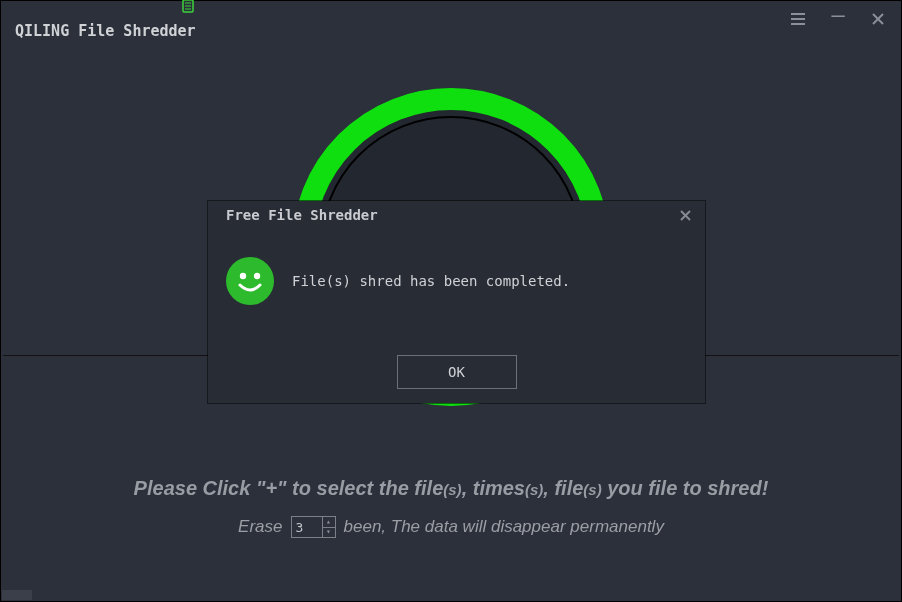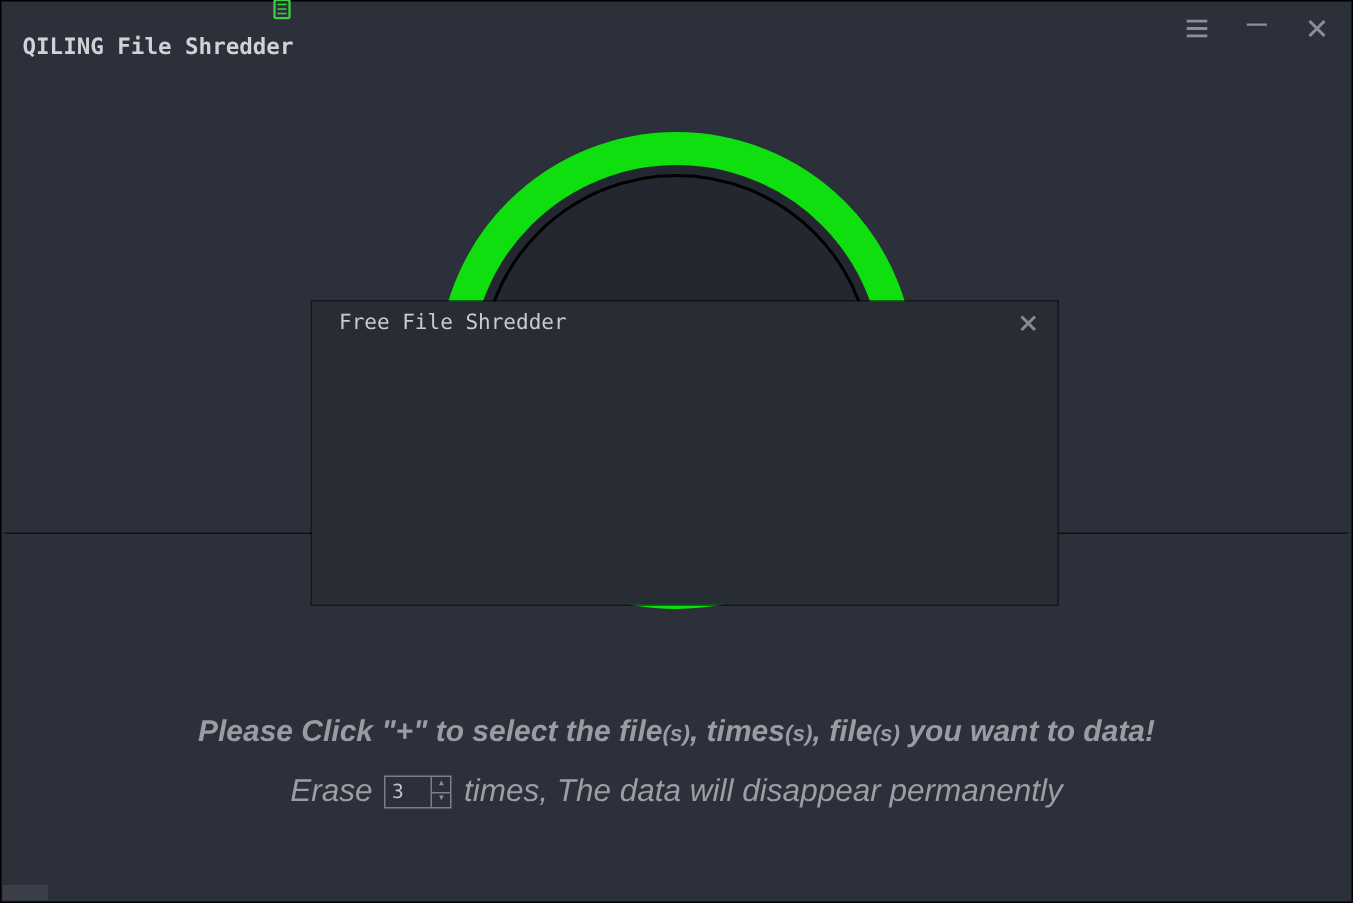--- a/index.html
+++ b/index.html
@@ -111,21 +111,21 @@
     }
     .erase-row {
       margin-top: 16px;
       display: flex;
       align-items: center;
       justify-content: center;
       gap: 8px;
     }
     .erase-text {
       color: #9b9ea4;
-      font-size: 21px;
+      font-size: 17px;
       font-style: italic;
       font-family: Arial, sans-serif;
     }
     .erase-input {
       display: inline-flex;
       align-items: center;
       border: 1px solid #7c7f86;
       background: transparent;
       height: 22px;
     }
@@ -192,21 +192,21 @@
     .dialog-titlebar {
       height: 28px;
       display: flex;
       align-items: center;
       justify-content: space-between;
       padding: 6px 12px;
     }
     .dialog-title {
       color: #c9cbd0;
       font-size: 14px;
-      font-weight: normal;
+      font-weight: bold;
       font-family: "SimSun", monospace;
       margin-left: 6px;
     }
     .dialog-close {
       color: #888b93;
       cursor: pointer;
       width: 16px;
       height: 16px;
       display: flex;
       align-items: center;
@@ -301,45 +301,58 @@
         <svg width="320" height="320" viewBox="0 0 320 320">
           <circle cx="160" cy="160" r="148" fill="#23272f"></circle>
           <circle cx="160" cy="160" r="148" fill="none" stroke="#0fdf0f" stroke-width="22"></circle>
           <circle cx="160" cy="160" r="130" fill="none" stroke="#000" stroke-width="2"></circle>
         </svg>
       </div>
     </div>
 
     <div class="bottom-text">
       <div class="instruction">
-        <span>Please Click "+" to select the file</span><span class="small-s">(s)</span><span>, times</span><span class="small-s">(s)</span><span>, file</span><span class="small-s">(s)</span><span> you want to data!</span>
+        <span>Please Click "+" to select the file</span><span class="small-s">(s)</span><span>, times</span><span class="small-s">(s)</span><span>, file</span><span class="small-s">(s)</span><span> you file to shred!</span>
       </div>
       <div class="erase-row">
         <span class="erase-text">Erase</span>
         <span class="erase-input">
           <input class="erase-num" value="3" style="">
           <span class="spinners">
             <span class="spinner-up">▴</span>
             <span class="spinner-down">▾</span>
           </span>
         </span>
-        <span class="erase-text">times, The data will disappear permanently</span>
+        <span class="erase-text">been, The data will disappear permanently</span>
       </div>
     </div>
 
     <div class="bottom-pager">
       <div class="pager-left"></div>
       <div class="pager-right"></div>
     </div>
   </div>
 
   <div class="dialog">
     <div class="dialog-titlebar">
       <span class="dialog-title">Free File Shredder</span>
       <span class="dialog-close">
         <svg width="11" height="11" viewBox="0 0 11 11">
             <line x1="1" y1="1" x2="10" y2="10"></line>
             <line x1="10" y1="1" x2="1" y2="10"></line>
           </svg>
       </span>
     </div>
+    <div class="dialog-body">
+      <div class="smiley">
+        <svg width="48" height="48" viewBox="0 0 48 48">
+          <circle cx="17" cy="19" r="3.2" fill="#fff"></circle>
+          <circle cx="31" cy="19" r="3.2" fill="#fff"></circle>
+          <path d="M 14 28 Q 24 38 34 28" stroke="#fff" stroke-width="3" fill="none" stroke-linecap="round"></path>
+        </svg>
+      </div>
+      <span class="dialog-msg">File(s) shred has been completed.</span>
+    </div>
+    <div class="dialog-actions">
+      <button class="ok-btn">OK</button>
+    </div>
   </div>
 </div>
 
 </body></html>

